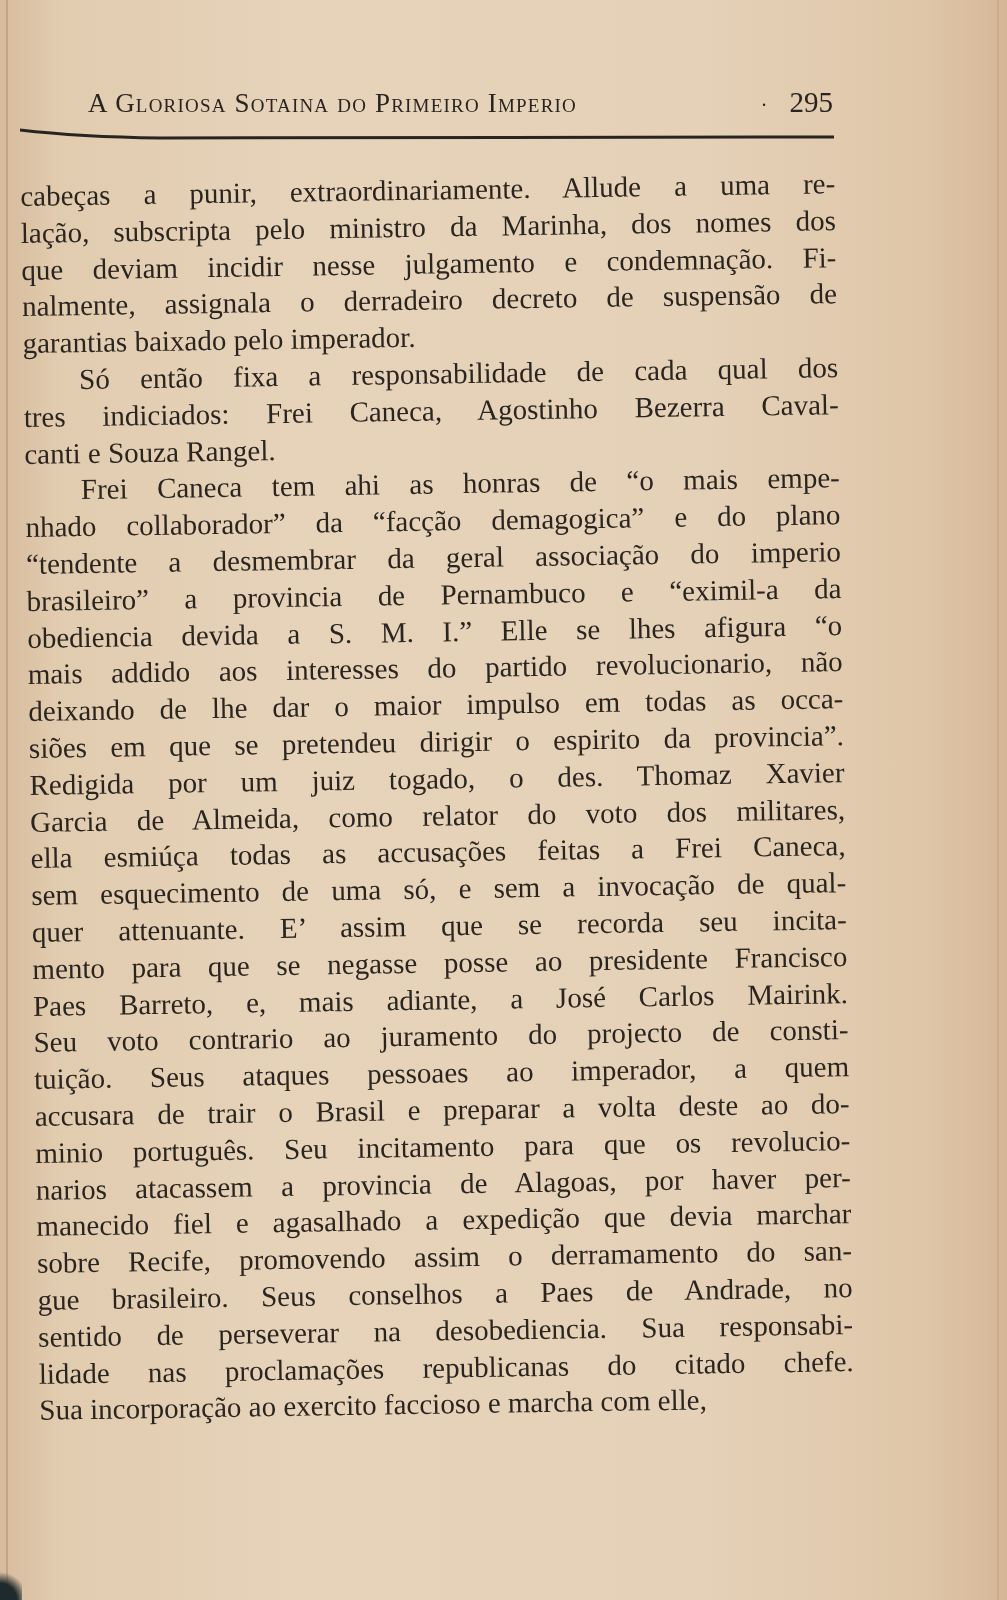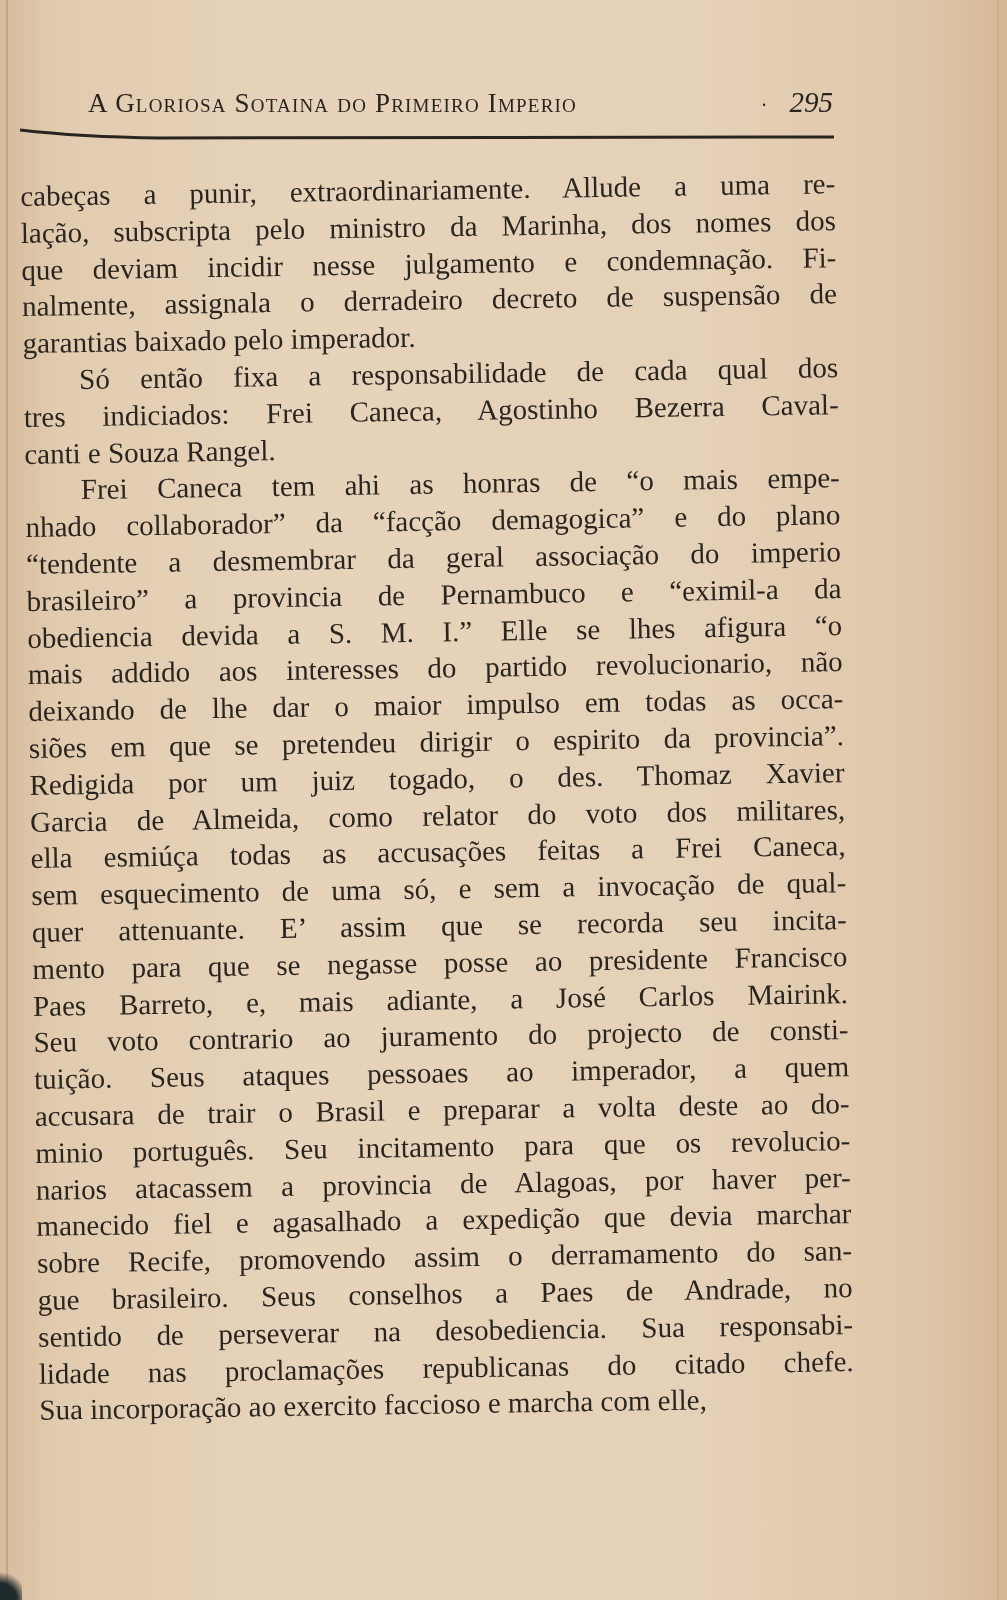--- a/index.html
+++ b/index.html
@@ -62,21 +62,20 @@
       color: #2a2420;
       font-family: "Liberation Serif", "DejaVu Serif", serif;
     }
     .running-title {
       font-size: 27px;
       font-variant: small-caps;
       letter-spacing: 1.2px;
     }
     .page-number {
       font-size: 29px;
-      font-style: italic;
     }
     .head-rule {
       position: absolute;
       left: 20px;
       top: 127px;
       width: 814px;
       height: 16px;
     }
     .body-text {
       position: absolute;

